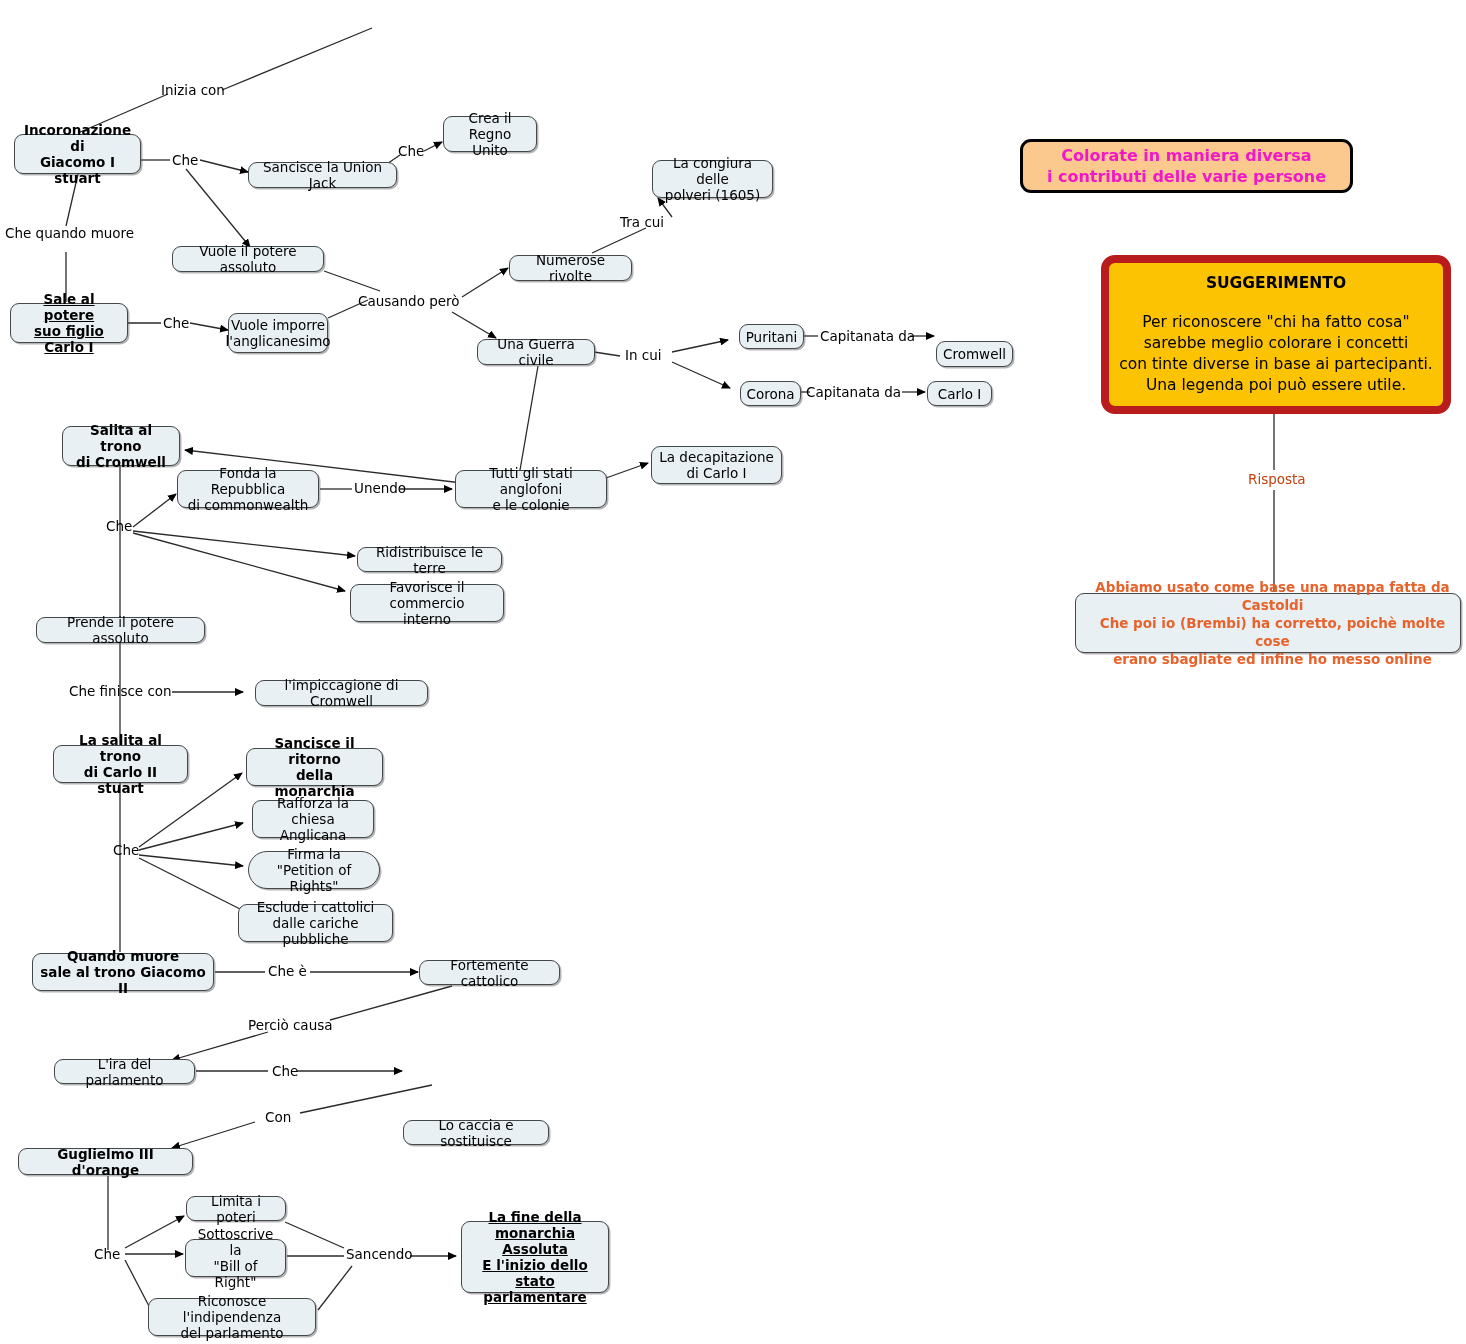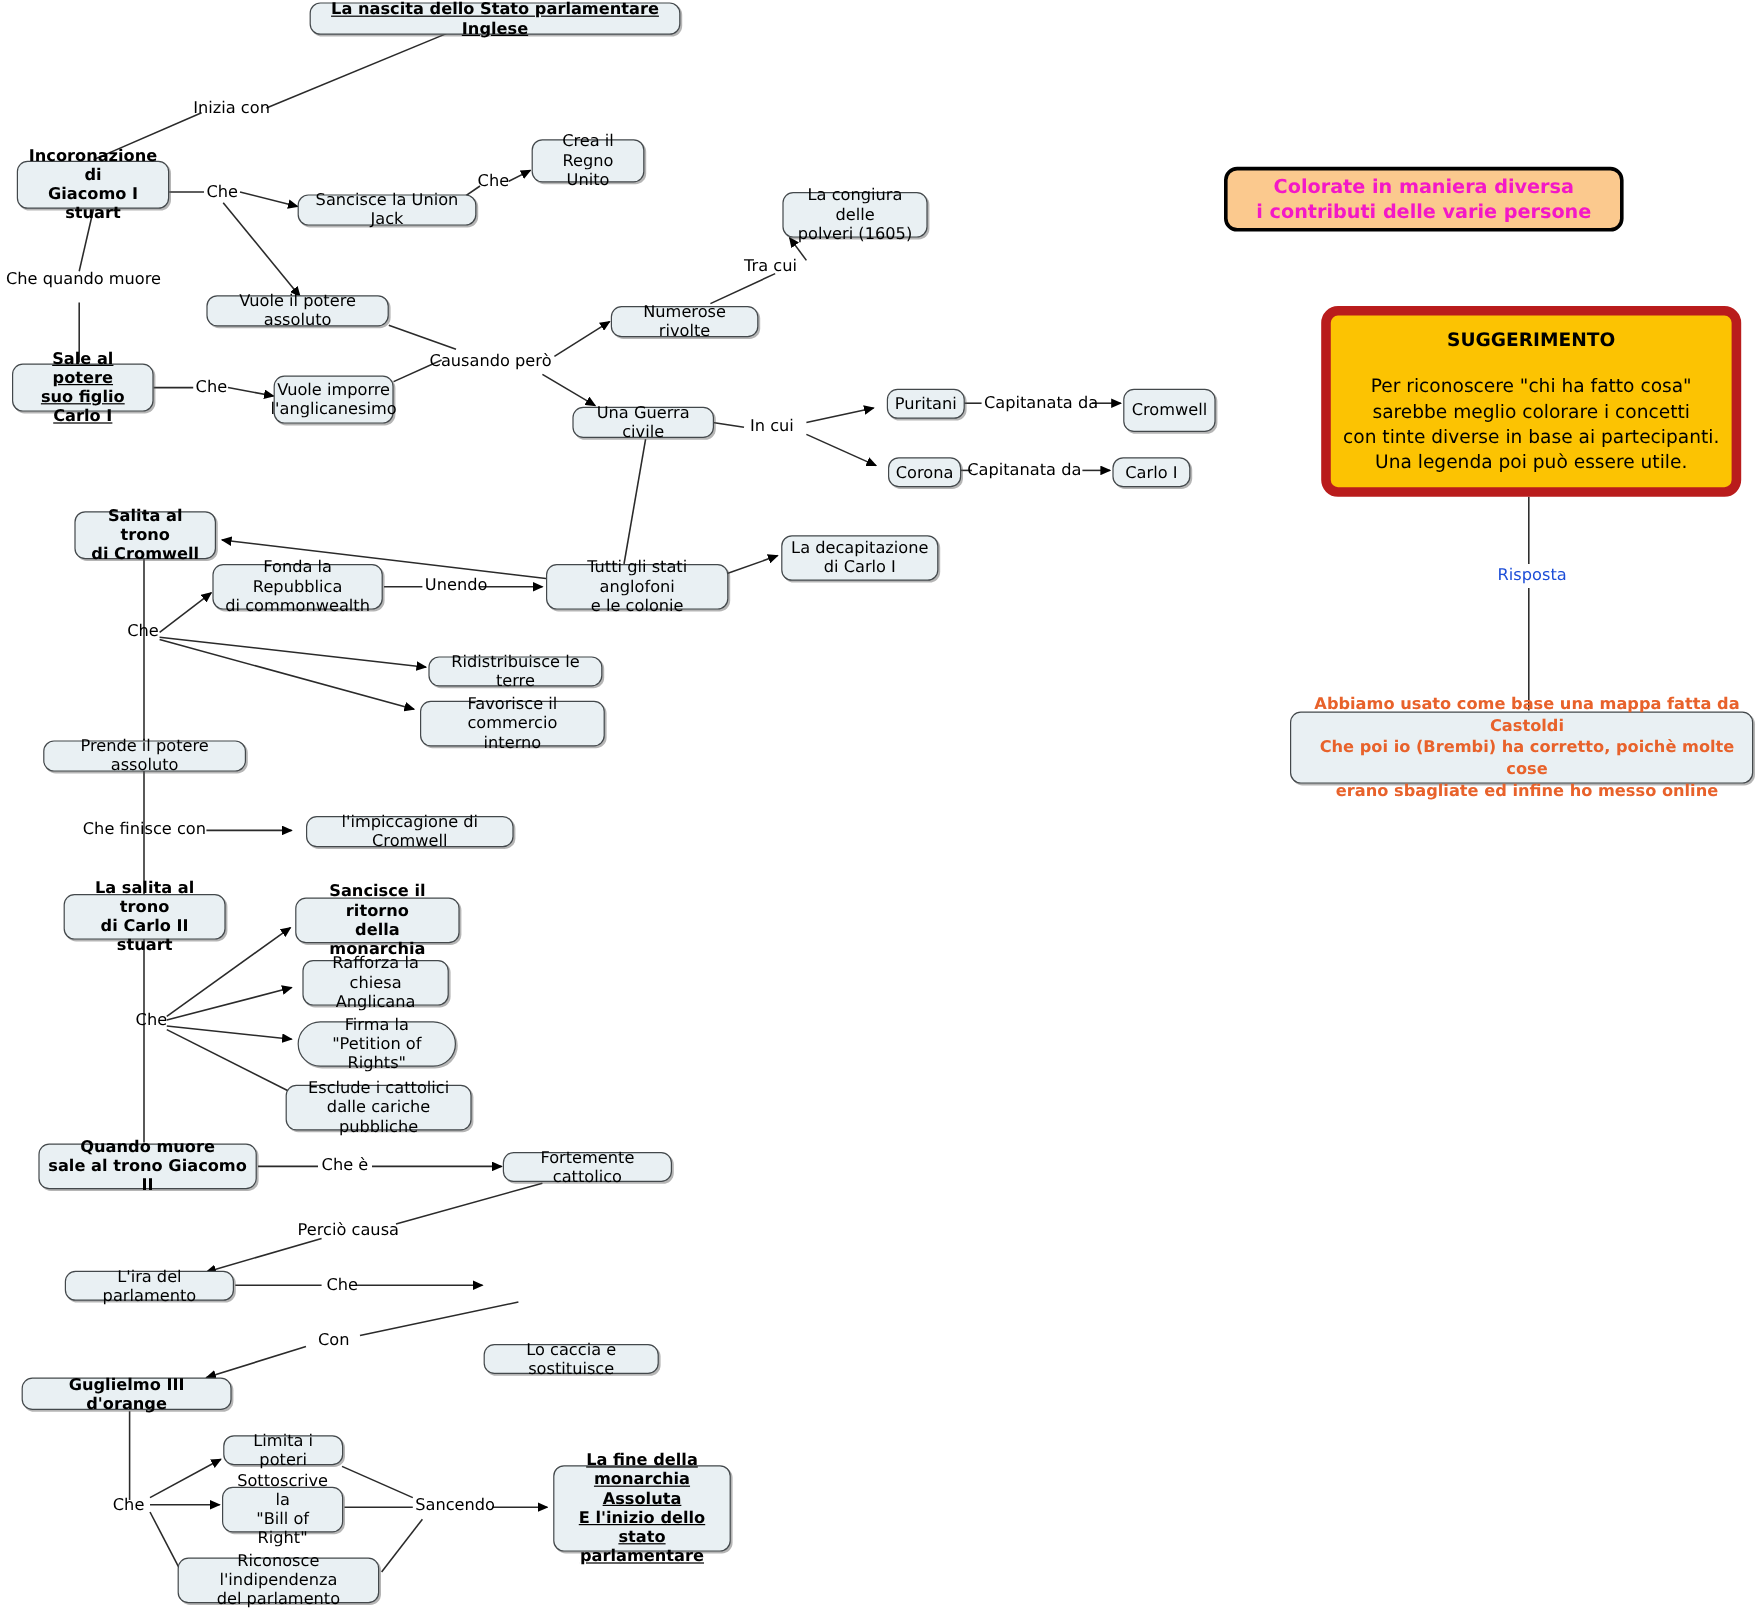--- a/index.html
+++ b/index.html
@@ -77,21 +77,21 @@
   }
   .edge-label {
     position: absolute;
     font-family: "DejaVu Sans", sans-serif;
     font-size: 13.5px;
     color: #000000;
     background: transparent;
     white-space: nowrap;
     line-height: 15px;
   }
-  .edge-label.orange { color: #1d4ed8; }
+  .edge-label.orange { color: #c2410c; }
 </style>
 </head>
 <body>
 
 <div id="canvas">
 
   <svg class="links" viewBox="0 0 1466 1344">
     <defs>
       <marker id="ah" markerWidth="9" markerHeight="8" refX="8" refY="4" orient="auto" markerUnits="userSpaceOnUse">
         <path d="M0,0 L9,4 L0,8 z" fill="#000000"></path>
@@ -187,21 +187,20 @@
 
       <path d="M318,1310 L352,1266"></path>
 
       <path d="M410,1256 L456,1256" marker-end="url(#ah)"></path>
 
       <path d="M1274,414 L1274,470"></path>
       <path d="M1274,490 L1274,592"></path>
     </g>
   </svg>
 
-  <div class="node bold underline" style="left:258px; top:2px; width:309px; height:27px;">La nascita dello Stato parlamentare Inglese</div>
 
   <div class="node bold" style="left:14px; top:134px; width:127px; height:40px;">Incoronazione di
 Giacomo I stuart</div>
 
   <div class="node" style="left:248px; top:162px; width:149px; height:26px;">Sancisce la Union Jack</div>
 
   <div class="node" style="left:443px; top:116px; width:94px; height:36px;">Crea il Regno
 Unito</div>
 
   <div class="node" style="left:172px; top:246px; width:152px; height:26px;">Vuole il potere assoluto</div>
@@ -214,21 +213,21 @@
 
   <div class="node" style="left:509px; top:255px; width:123px; height:26px;">Numerose rivolte</div>
 
   <div class="node" style="left:652px; top:160px; width:121px; height:38px;">La congiura delle
 polveri (1605)</div>
 
   <div class="node" style="left:477px; top:339px; width:118px; height:26px;">Una Guerra civile</div>
 
   <div class="node" style="left:739px; top:324px; width:65px; height:25px;">Puritani</div>
 
-  <div class="node" style="left:936px; top:324px; width:77px; height:36px;">Cromwell</div>
+  <div class="node" style="left:936px; top:341px; width:77px; height:26px;">Cromwell</div>
 
   <div class="node" style="left:740px; top:381px; width:61px; height:25px;">Corona</div>
 
   <div class="node" style="left:927px; top:381px; width:65px; height:25px;">Carlo I</div>
 
   <div class="node bold" style="left:62px; top:426px; width:118px; height:40px;">Salita al trono
 di Cromwell</div>
 
   <div class="node" style="left:177px; top:470px; width:142px; height:38px;">Fonda la Repubblica
 di commonwealth</div>

